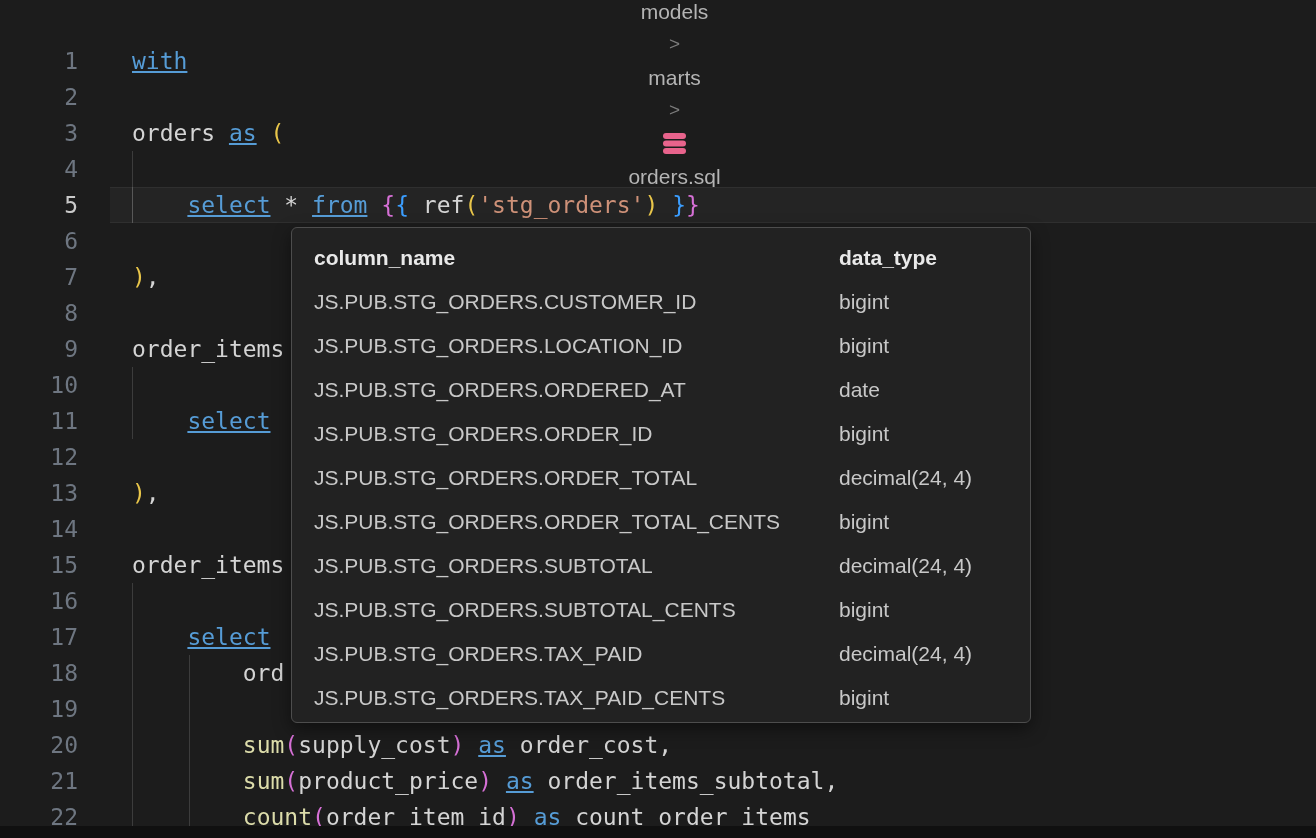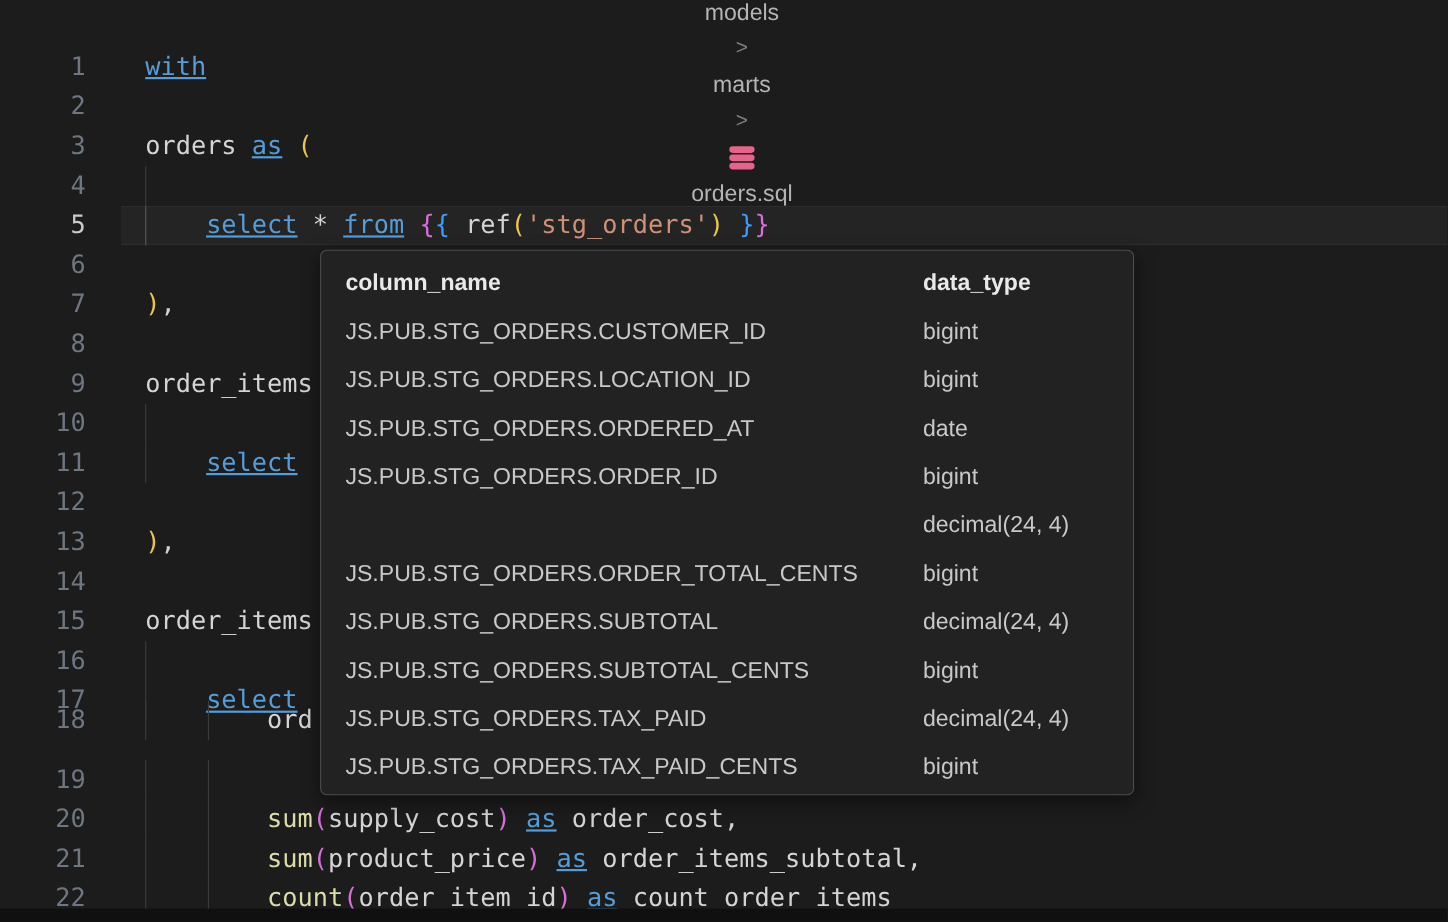--- a/index.html
+++ b/index.html
@@ -157,21 +157,21 @@
       <div class="line" style="top: 583px;">
         <span class="guide" style="left: 132px;"></span>
         <span class="ln">16</span>
         <span class="code"></span>
       </div>
       <div class="line" style="top: 619px;">
         <span class="guide" style="left: 132px;"></span>
         <span class="ln">17</span>
         <span class="code"><span class="tk-id">    </span><span class="tk-kw">select</span></span>
       </div>
-      <div class="line" style="top: 637px;">
+      <div class="line" style="top: 655px;">
         <span class="guide" style="left: 132px;"></span>
         <span class="guide" style="left: 189px;"></span>
         <span class="ln">18</span>
         <span class="code"><span class="tk-id">        ord</span></span>
       </div>
       <div class="line" style="top: 691px; padding-left: 44px;">
         <span class="guide" style="left: 132px;"></span>
         <span class="guide" style="left: 189px;"></span>
         <span class="ln">19</span>
         <span class="code"></span>
@@ -212,20 +212,21 @@
         </div>
         <div class="prow">
           <span class="name">JS.PUB.STG_ORDERS.ORDERED_AT</span>
           <span class="type">date</span>
         </div>
         <div class="prow">
           <span class="name">JS.PUB.STG_ORDERS.ORDER_ID</span>
           <span class="type">bigint</span>
         </div>
         <div class="prow">
+          <span class="name">JS.PUB.STG_ORDERS.ORDER_TOTAL</span>
           <span class="type">decimal(24, 4)</span>
         </div>
         <div class="prow">
           <span class="name">JS.PUB.STG_ORDERS.ORDER_TOTAL_CENTS</span>
           <span class="type">bigint</span>
         </div>
         <div class="prow">
           <span class="name">JS.PUB.STG_ORDERS.SUBTOTAL</span>
           <span class="type">decimal(24, 4)</span>
         </div>

